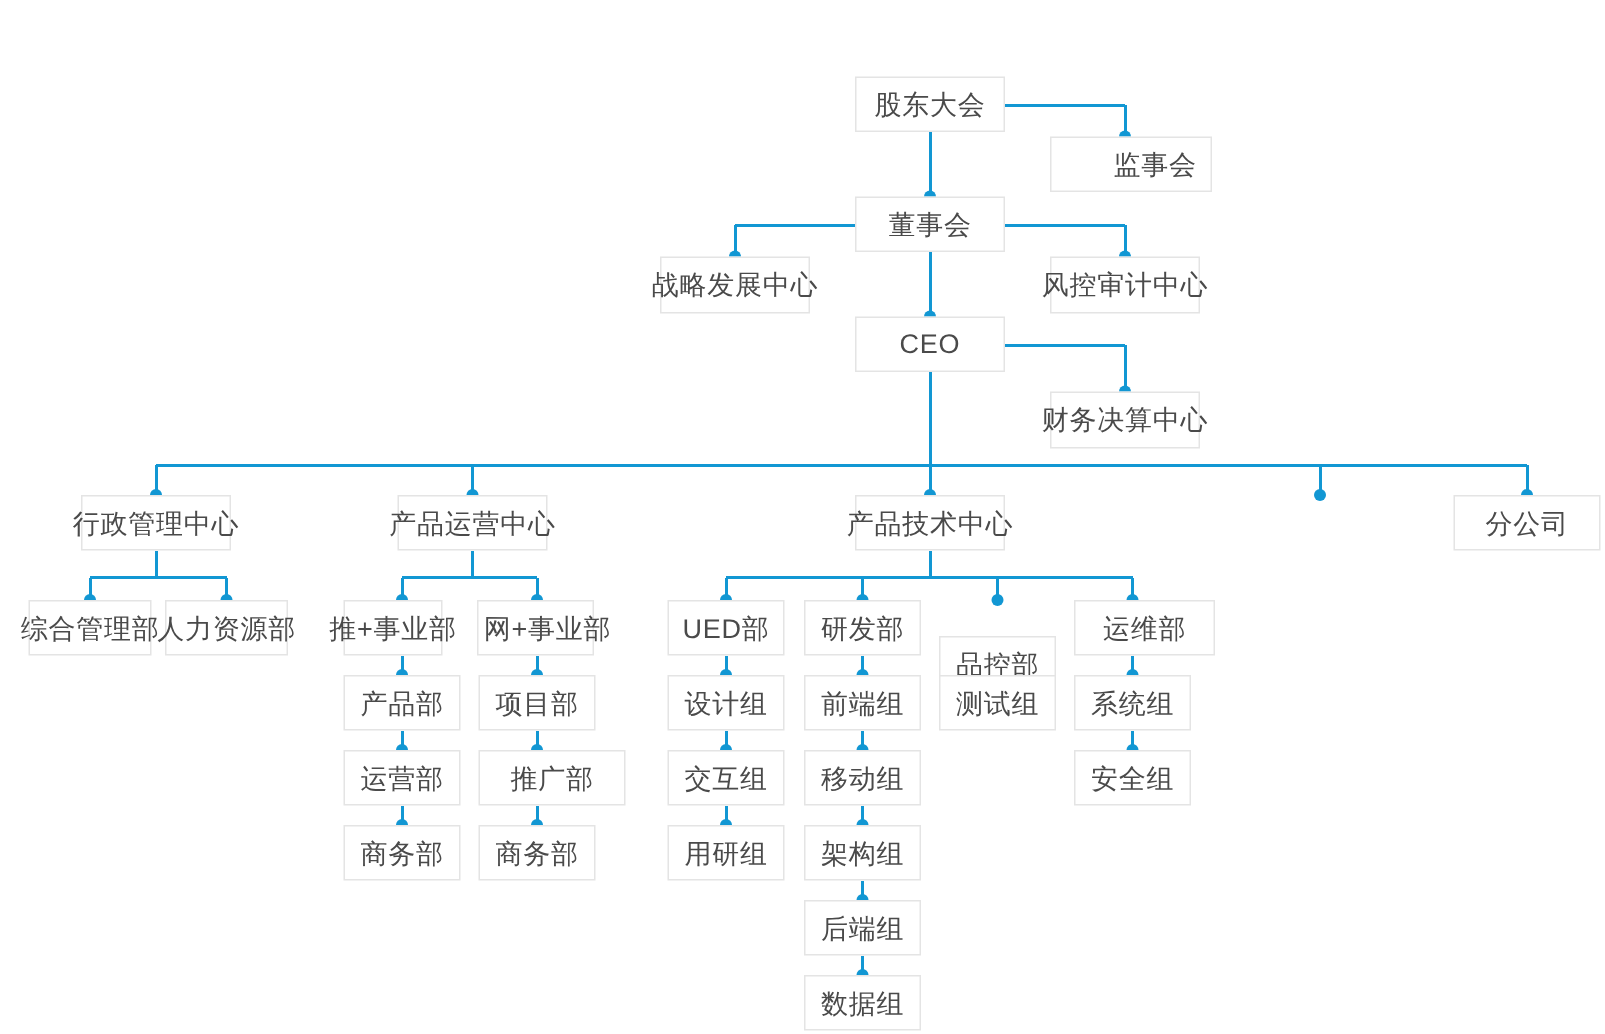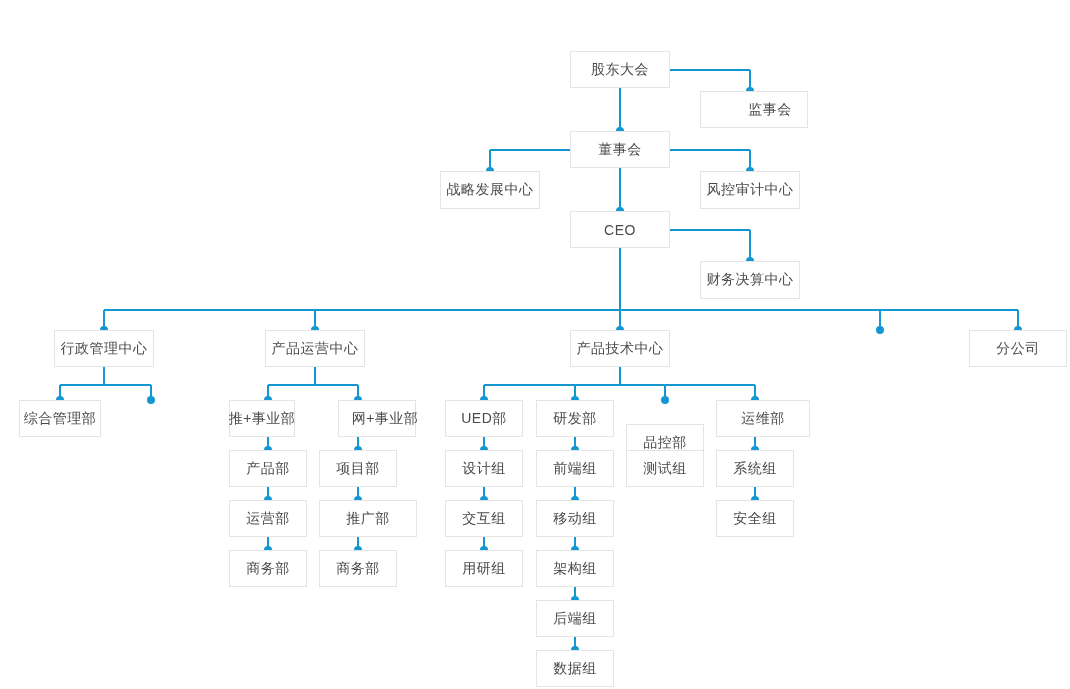--- a/index.html
+++ b/index.html
@@ -20,21 +20,21 @@
     left: 0;
     top: 0;
     pointer-events: none;
   }
   .node {
     position: absolute;
     box-sizing: border-box;
     background: var(--node-bg, #ffffff);
     border: 1px solid var(--node-border, #e4e4e4);
     color: var(--text, #4a4a4a);
-    font-size: 14px;
+    font-size: 18px;
     display: flex;
     align-items: center;
     justify-content: center;
     white-space: nowrap;
     letter-spacing: 0.5px;
   }
 </style>
 </head>
 <body>
 
@@ -130,22 +130,23 @@
     <div class="node" style="left: 570px; top: 131px; width: 100px; height: 37px;">董事会</div>
     <div class="node" style="left: 440px; top: 171px; width: 100px; height: 38px;">战略发展中心</div>
     <div class="node" style="left: 700px; top: 171px; width: 100px; height: 38px;">风控审计中心</div>
     <div class="node" style="left: 570px; top: 211px; width: 100px; height: 37px;">CEO</div>
     <div class="node" style="left: 700px; top: 261px; width: 100px; height: 38px;">财务决算中心</div>
     <div class="node" style="left: 54px; top: 330px; width: 100px; height: 37px;">行政管理中心</div>
     <div class="node" style="left: 265px; top: 330px; width: 100px; height: 37px;">产品运营中心</div>
     <div class="node" style="left: 570px; top: 330px; width: 100px; height: 37px;">产品技术中心</div>
     <div class="node" style="left: 969px; top: 330px; width: 98px; height: 37px;">分公司</div>
     <div class="node" style="left: 19px; top: 400px; width: 82px; height: 37px;">综合管理部</div>
+    <div class="node" style="left: 110px; top: 400px; width: 82px; height: 37px;">人力资源部</div>
     <div class="node" style="left: 229px; top: 400px; width: 66px; height: 37px;">推+事业部</div>
-    <div class="node" style="left: 338px; top: 400px; width: 78px; height: 37px; padding-left: 16px;">网+事业部</div>
+    <div class="node" style="left: 318px; top: 400px; width: 78px; height: 37px; padding-left: 16px;">网+事业部</div>
     <div class="node" style="left: 445px; top: 400px; width: 78px; height: 37px;">UED部</div>
     <div class="node" style="left: 536px; top: 400px; width: 78px; height: 37px;">研发部</div>
     <div class="node" style="left: 626px; top: 424px; width: 78px; height: 37px;">品控部</div>
     <div class="node" style="left: 716px; top: 400px; width: 94px; height: 37px;">运维部</div>
     <div class="node" style="left: 229px; top: 450px; width: 78px; height: 37px;">产品部</div>
     <div class="node" style="left: 229px; top: 500px; width: 78px; height: 37px;">运营部</div>
     <div class="node" style="left: 229px; top: 550px; width: 78px; height: 37px;">商务部</div>
     <div class="node" style="left: 319px; top: 450px; width: 78px; height: 37px;">项目部</div>
     <div class="node" style="left: 319px; top: 500px; width: 98px; height: 37px;">推广部</div>
     <div class="node" style="left: 319px; top: 550px; width: 78px; height: 37px;">商务部</div>

